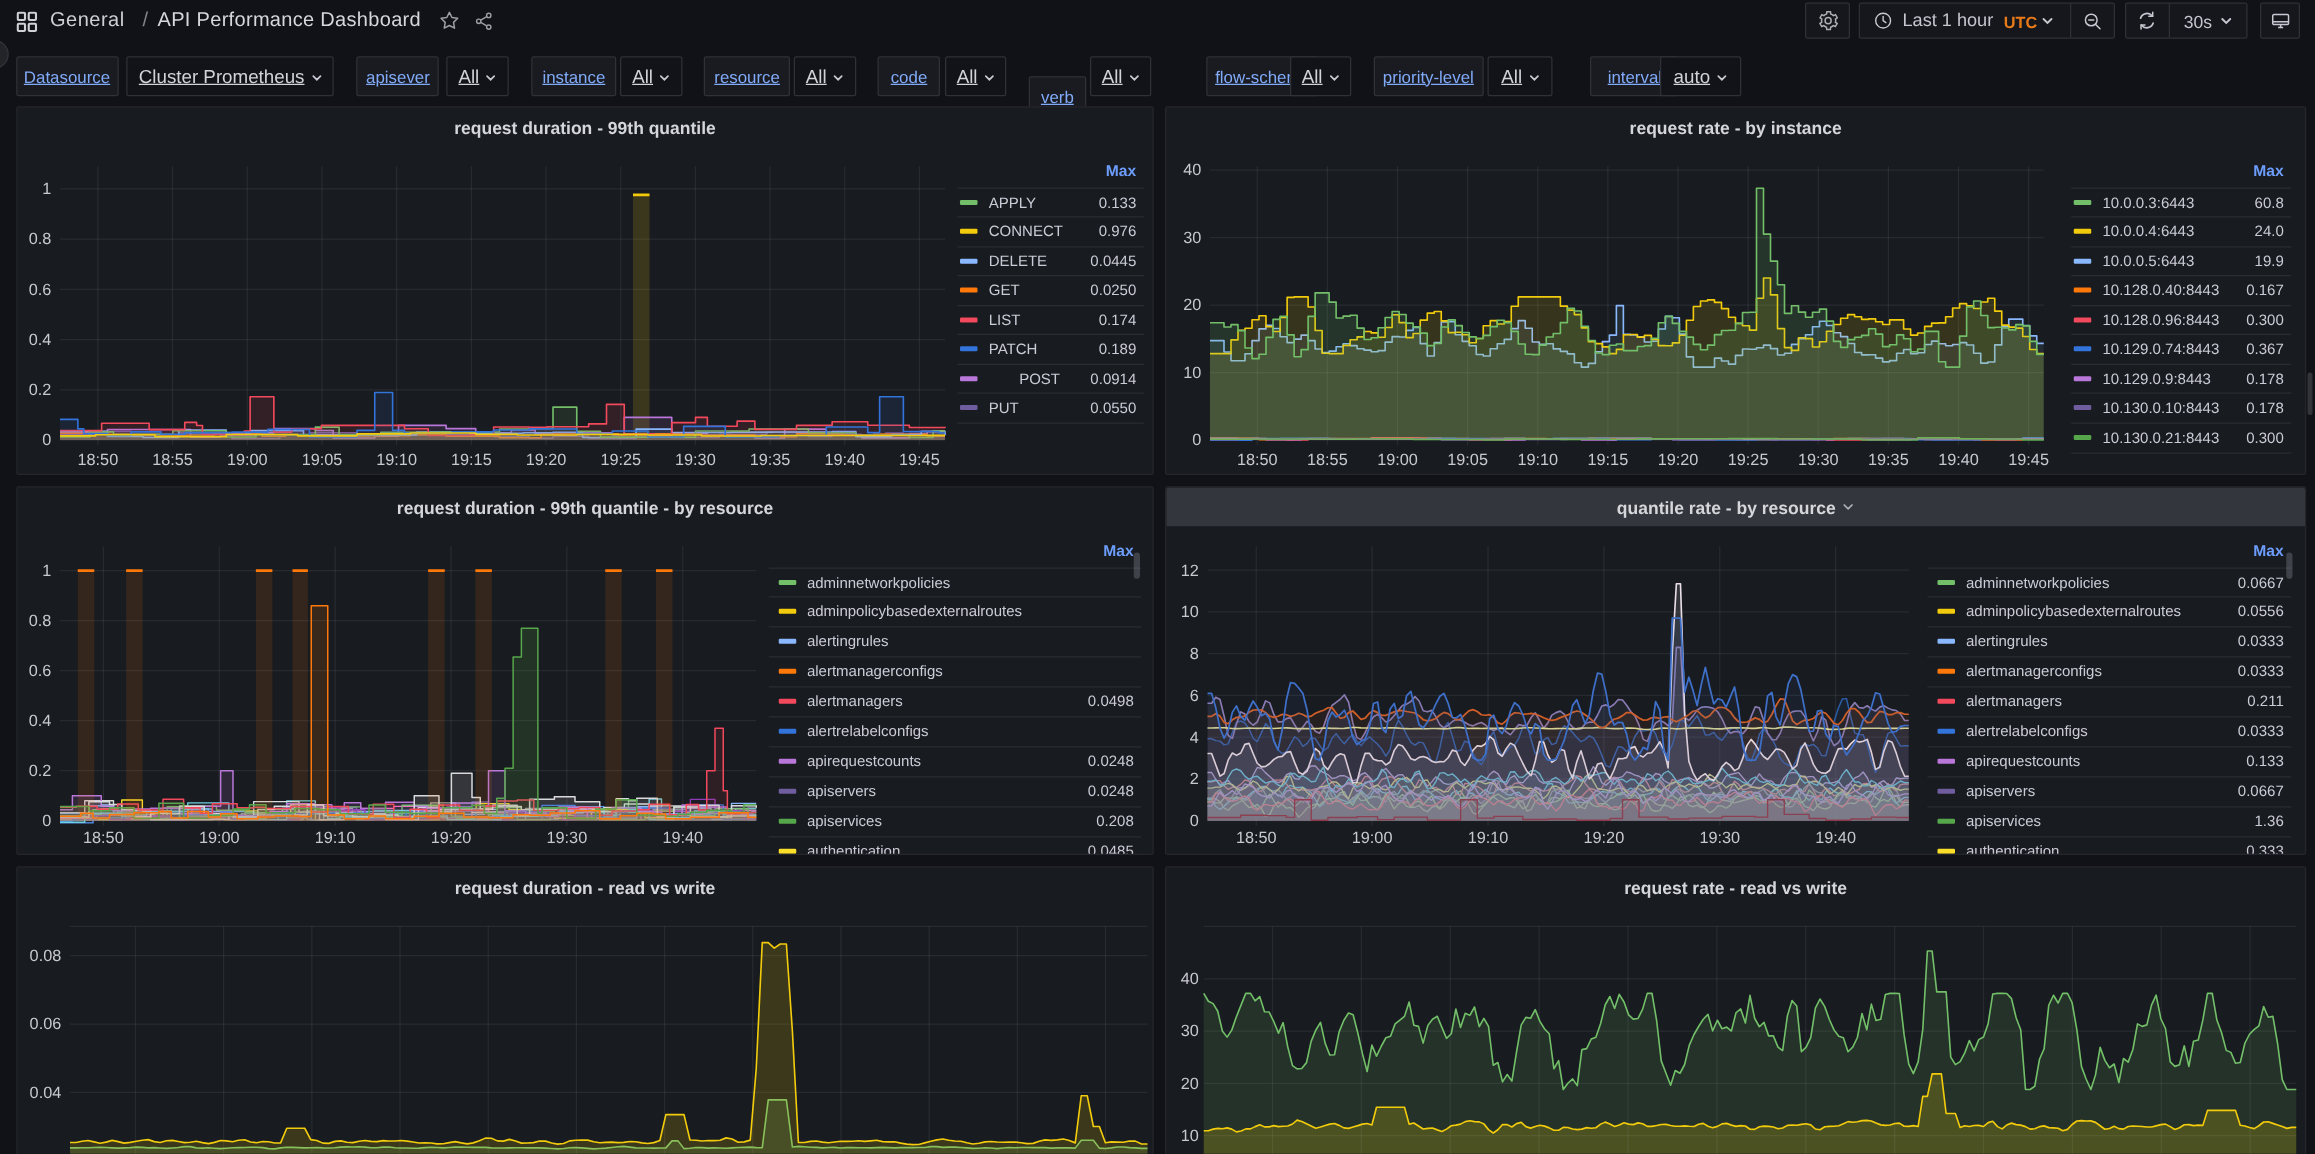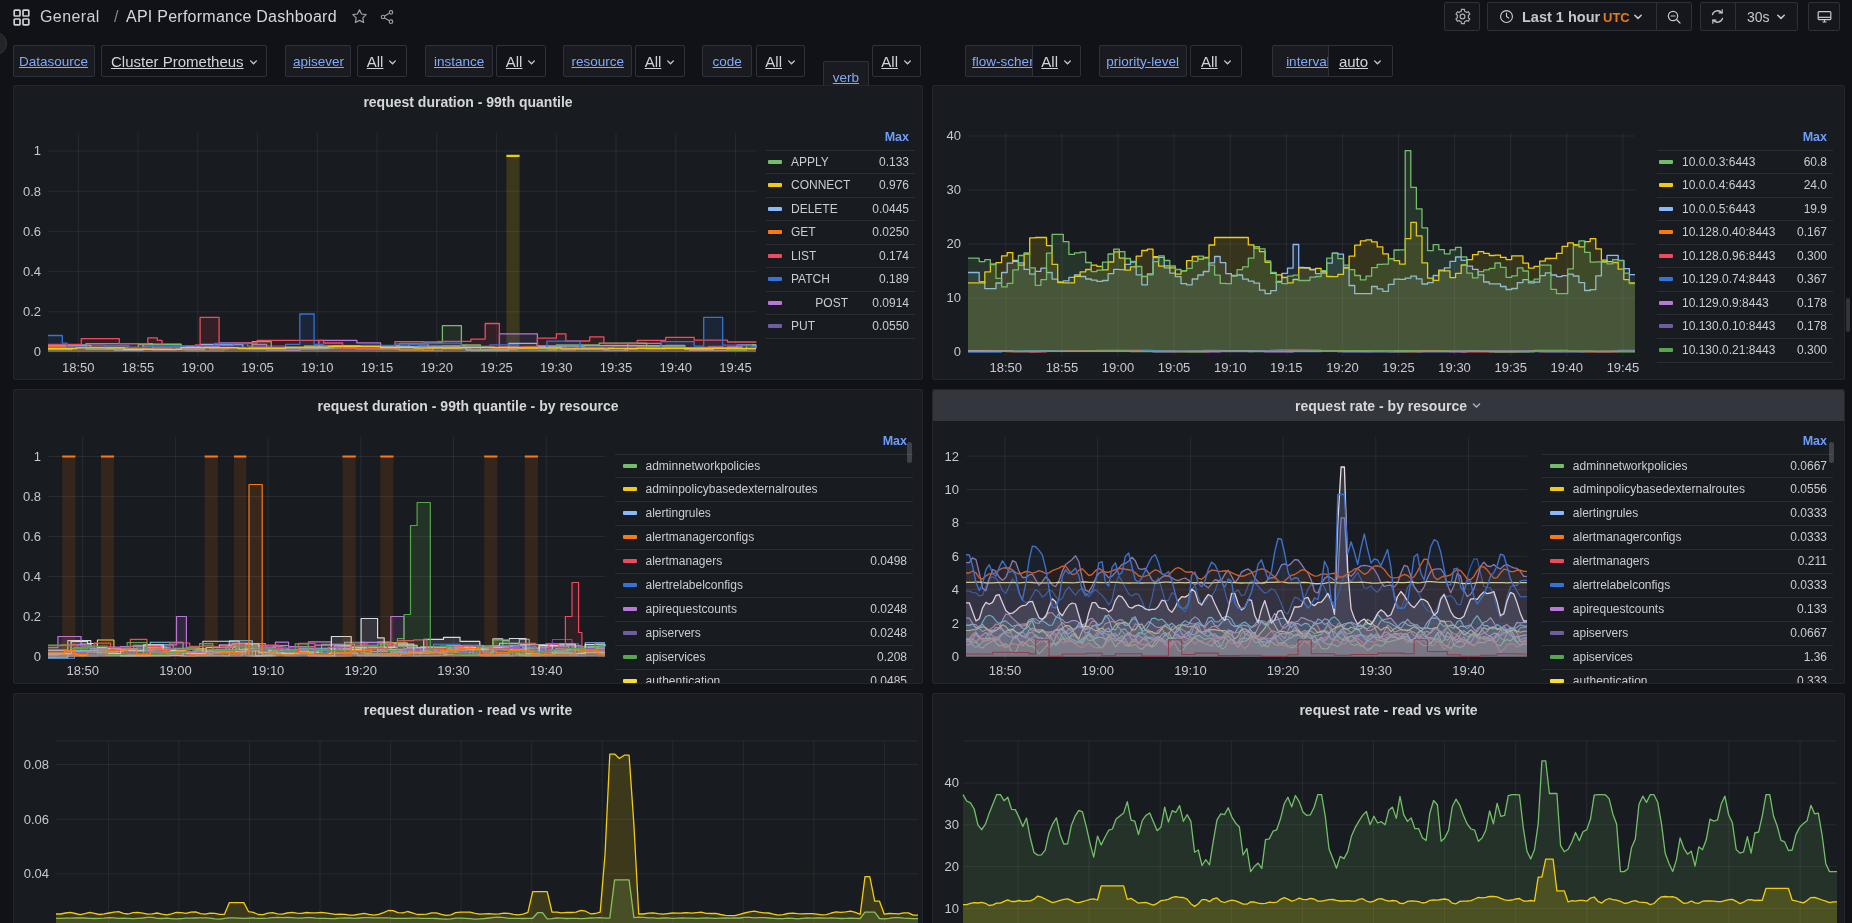--- a/index.html
+++ b/index.html
@@ -49,21 +49,21 @@
     <div class="btn" style="left:1444px;top:2px;width:36px;height:29px;"></div>
     <svg width="17" height="17" viewBox="0 0 24 24" style="position:absolute;left:1453.5px;top:8.0px;">
       <path fill="none" stroke="#adaeb5" stroke-width="1.7" d="M12 8.6a3.4 3.4 0 1 0 0 6.8 3.4 3.4 0 0 0 0-6.8zm8.5 3.4c0-.6-.1-1.2-.2-1.8l2-1.5-2-3.4-2.3 1c-.9-.8-1.9-1.4-3-1.7L14.6 2h-4l-.4 2.6c-1.1.3-2.1.9-3 1.7l-2.3-1-2 3.4 2 1.5c-.2.6-.3 1.2-.3 1.8s.1 1.2.2 1.8l-2 1.5 2 3.4 2.3-1c.9.8 1.9 1.4 3 1.7l.4 2.6h4l.4-2.6c1.1-.3 2.1-.9 3-1.7l2.3 1 2-3.4-2-1.5c.2-.6.3-1.2.3-1.8z"></path>
     </svg>
     <div class="btn" style="left:1487px;top:2px;width:205px;height:29px;"></div>
     <div style="position:absolute;left:1656px;top:3px;width:1px;height:27px;background:#2e3038;"></div>
     <svg width="15" height="15" viewBox="0 0 24 24" style="position:absolute;left:1498.5px;top:9.0px;">
       <circle cx="12" cy="12" r="9.5" fill="none" stroke="#c7c8d1" stroke-width="1.8"></circle>
       <path d="M12 6.5V12l3.5 2.5" fill="none" stroke="#c7c8d1" stroke-width="1.8" stroke-linecap="round"></path>
     </svg>
-    <span style="position:absolute;left:1522px;top:9px;font-size:14.5px;font-weight:700;color:rgba(199,200,209,0.99);">Last 1 hour</span>
+    <span style="position:absolute;left:1522px;top:9px;font-size:14.5px;font-weight:400;color:rgba(199,200,209,0.99);">Last 1 hour</span>
     <span style="position:absolute;left:1603px;top:10px;font-size:13px;font-weight:700;color:rgba(235,123,24,0.99);">UTC</span>
     <svg width="10" height="10" viewBox="0 0 10 10" style="position:absolute;left:1633px;top:12px;">
       <path d="M1.8 3.2 L5 6.4 L8.2 3.2" stroke="#c7c8d1" stroke-width="1.5" fill="none" stroke-linecap="round"></path>
     </svg>
     <svg width="16" height="16" viewBox="0 0 24 24" style="position:absolute;left:1666px;top:8.5px;">
       <circle cx="10.5" cy="10.5" r="7" fill="none" stroke="#c7c8d1" stroke-width="1.8"></circle>
       <path d="M7.5 10.5h6M15.8 15.8L21 21" stroke="#c7c8d1" stroke-width="1.8" fill="none" stroke-linecap="round"></path>
     </svg>
     <div class="btn" style="left:1700px;top:2px;width:98px;height:29px;"></div>
     <div style="position:absolute;left:1735px;top:3px;width:1px;height:27px;background:#2e3038;"></div>
@@ -278,20 +278,23 @@
       </div>
       <div class="lsep" style="top:228.4px;"></div>
       <div class="lrow" style="top:231.3px;">
         <span class="sw" style="background:#705DA0"></span>
         <span class="ll">PUT</span>
         <span class="lv">0.0550</span>
       </div>
     </div>
   </div>
 <div class="panel" style="left:932px;top:85px;width:913px;height:295px;">
+    <div class="ptitle">
+      <span>request rate - by instance</span>
+    </div>
     <svg width="913" height="295" viewBox="0 0 913 295" style="position:absolute;left:0;top:0;">
       <g stroke="rgba(204,204,220,0.09)" stroke-width="1">
         <line x1="72.8" y1="47" x2="72.8" y2="266.0"></line>
         <line x1="128.9" y1="47" x2="128.9" y2="266.0"></line>
         <line x1="185.0" y1="47" x2="185.0" y2="266.0"></line>
         <line x1="241.1" y1="47" x2="241.1" y2="266.0"></line>
         <line x1="297.2" y1="47" x2="297.2" y2="266.0"></line>
         <line x1="353.3" y1="47" x2="353.3" y2="266.0"></line>
         <line x1="409.4" y1="47" x2="409.4" y2="266.0"></line>
         <line x1="465.5" y1="47" x2="465.5" y2="266.0"></line>
@@ -561,21 +564,21 @@
         <span class="sw swl" style="background:#FADE2A"></span>
         <span class="ll">authentication</span>
         <span class="lv">0.0485</span>
       </div>
     </div>
     <div class="sbar" style="right:10px;top:52px;height:21px;"></div>
   </div>
 <div class="panel" style="left:932px;top:389px;width:913px;height:295px;">
     <div style="position:absolute;left:0;top:0;width:100%;height:31px;background:#34363d;border-radius:2px 2px 0 0;"></div>
     <div class="ptitle">
-      <span>request rate - by resource</span>
+      <span>quantile rate - by resource</span>
       <svg width="11" height="11" viewBox="0 0 11 11" style="margin-left:4px;opacity:.8">
         <path d="M2.4 4 L5.5 7.1 L8.6 4" stroke="#cdcdda" stroke-width="1.4" fill="none" stroke-linecap="round"></path>
       </svg>
     </div>
     <svg width="913" height="295" viewBox="0 0 913 295" style="position:absolute;left:0;top:0;">
       <g stroke="rgba(204,204,220,0.09)" stroke-width="1">
         <line x1="72.0" y1="47" x2="72.0" y2="266.5"></line>
         <line x1="164.7" y1="47" x2="164.7" y2="266.5"></line>
         <line x1="257.4" y1="47" x2="257.4" y2="266.5"></line>
         <line x1="350.1" y1="47" x2="350.1" y2="266.5"></line>

